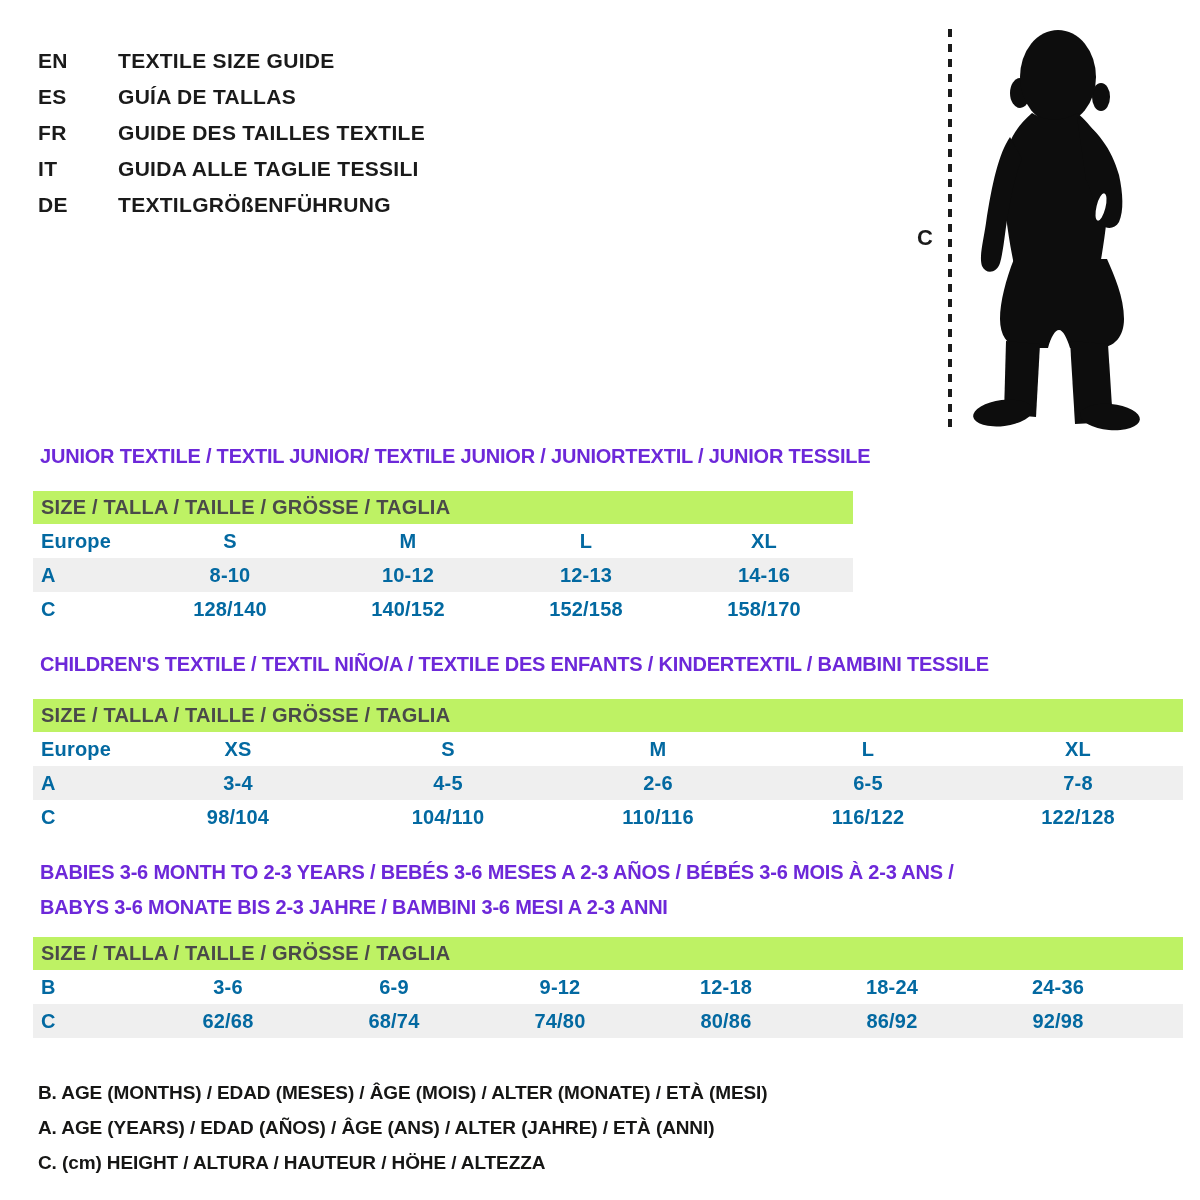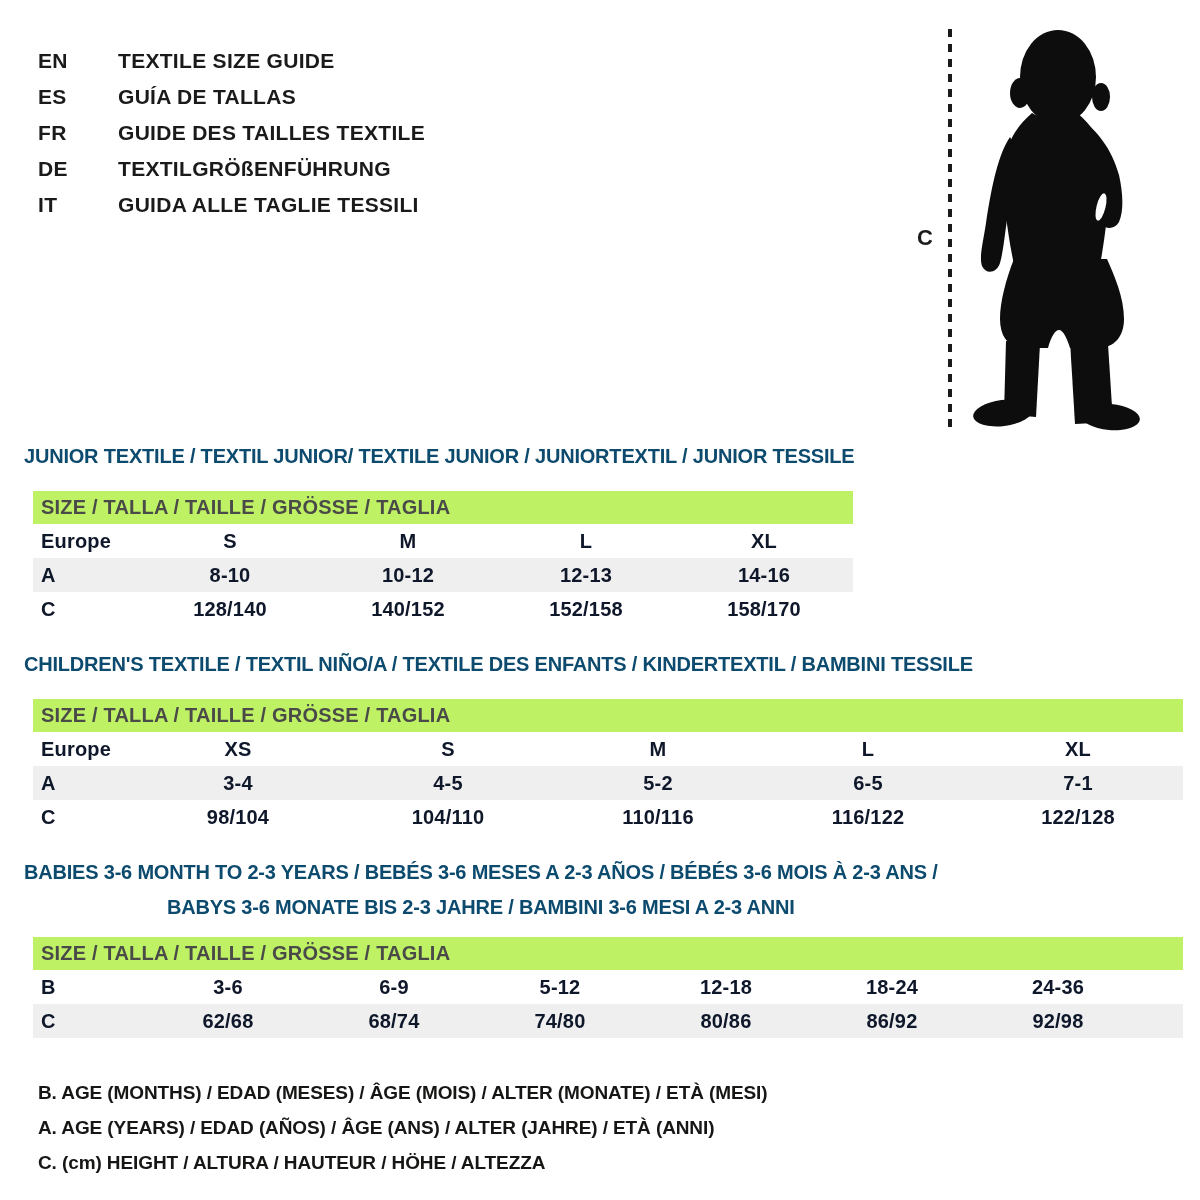--- a/index.html
+++ b/index.html
@@ -25,35 +25,35 @@
     background:repeating-linear-gradient(to bottom, #1a1a1a 0 8px, transparent 8px 15px);
   }
   .c-marker {
     position:absolute; left:910px; top:214px; width:30px;
     font-size:22px; font-weight:700; text-align:center;
   }
   .silhouette { position:absolute; left:958px; top:14px; }
 
   
   .sec-title {
-    position:absolute; left:24px; font-size:20px; font-weight:700;
-    letter-spacing:-.2px; white-space:nowrap; color:#0c4a6e;text-align:center;
+    position:absolute; left:40px; font-size:20px; font-weight:700;
+    letter-spacing:-.2px; white-space:nowrap; color:#6d28d9;
   }
   .sec-title.two-line { line-height:35px; }
 
   
   .tbl { position:absolute; left:33px; }
   .thead {
     height:33px; background:#bef264; display:flex; align-items:center;
     padding-left:8px; font-size:20px; font-weight:700; color:#4a4a49;
     letter-spacing:.2px;
   }
   .trow {
     display:grid; height:34px; align-items:center;
-    font-size:20px; font-weight:700; color:#0f172a; letter-spacing:.2px;
+    font-size:20px; font-weight:700; color:#0369a1; letter-spacing:.2px;
   }
   .trow.shaded { background:#efefef; }
   .trow .lbl { padding-left:8px; text-align:left; }
   .trow .val { text-align:center; }
   .tbl-junior   { width:820px; }
   .tbl-children { width:1150px; }
   .tbl-babies   { width:1150px; }
   .cols-junior   { grid-template-columns:108px repeat(4,178px); }
   .cols-children { grid-template-columns:100px repeat(5,210px); }
   .cols-babies   { grid-template-columns:112px repeat(6,166px); }
@@ -77,26 +77,26 @@
     </div>
     <div class="lang-row">
       <span class="lang-code">ES</span>
       <span class="lang-label">GUÍA DE TALLAS</span>
     </div>
     <div class="lang-row">
       <span class="lang-code">FR</span>
       <span class="lang-label">GUIDE DES TAILLES TEXTILE</span>
     </div>
     <div class="lang-row">
+      <span class="lang-code">IT</span>
+      <span class="lang-label">GUIDA ALLE TAGLIE TESSILI</span>
+    </div>
+    <div class="lang-row">
       <span class="lang-code">DE</span>
       <span class="lang-label">TEXTILGRÖßENFÜHRUNG</span>
-    </div>
-    <div class="lang-row">
-      <span class="lang-code">IT</span>
-      <span class="lang-label">GUIDA ALLE TAGLIE TESSILI</span>
     </div>
   </div>
 
   <div class="dash-line"></div>
   <div class="c-marker">C</div>
   <svg class="silhouette" width="185" height="410" viewBox="0 0 185 410" aria-hidden="true">
     <g fill="#0d0d0d">
 
       <ellipse cx="62" cy="68" rx="10" ry="15"></ellipse>
       <ellipse cx="143" cy="72" rx="9" ry="14"></ellipse>
@@ -161,23 +161,23 @@
       <span class="val">XS</span>
       <span class="val">S</span>
       <span class="val">M</span>
       <span class="val">L</span>
       <span class="val">XL</span>
     </div>
     <div class="trow cols-children shaded">
       <span class="lbl">A</span>
       <span class="val">3-4</span>
       <span class="val">4-5</span>
-      <span class="val">5-2</span>
+      <span class="val">2-6</span>
       <span class="val">6-5</span>
-      <span class="val">7-1</span>
+      <span class="val">7-8</span>
     </div>
     <div class="trow cols-children">
       <span class="lbl">C</span>
       <span class="val">98/104</span>
       <span class="val">104/110</span>
       <span class="val">110/116</span>
       <span class="val">116/122</span>
       <span class="val">122/128</span>
     </div>
   </div>
@@ -187,21 +187,21 @@
     <div>BABYS 3-6 MONATE BIS 2-3 JAHRE / BAMBINI 3-6 MESI A 2-3 ANNI</div>
   </div>
   <div class="tbl tbl-babies" style="top:926px">
     <div class="thead">
       <span>SIZE / TALLA / TAILLE / GRÖSSE / TAGLIA</span>
     </div>
     <div class="trow cols-babies">
       <span class="lbl">B</span>
       <span class="val">3-6</span>
       <span class="val">6-9</span>
-      <span class="val">5-12</span>
+      <span class="val">9-12</span>
       <span class="val">12-18</span>
       <span class="val">18-24</span>
       <span class="val">24-36</span>
     </div>
     <div class="trow cols-babies shaded">
       <span class="lbl">C</span>
       <span class="val">62/68</span>
       <span class="val">68/74</span>
       <span class="val">74/80</span>
       <span class="val">80/86</span>

